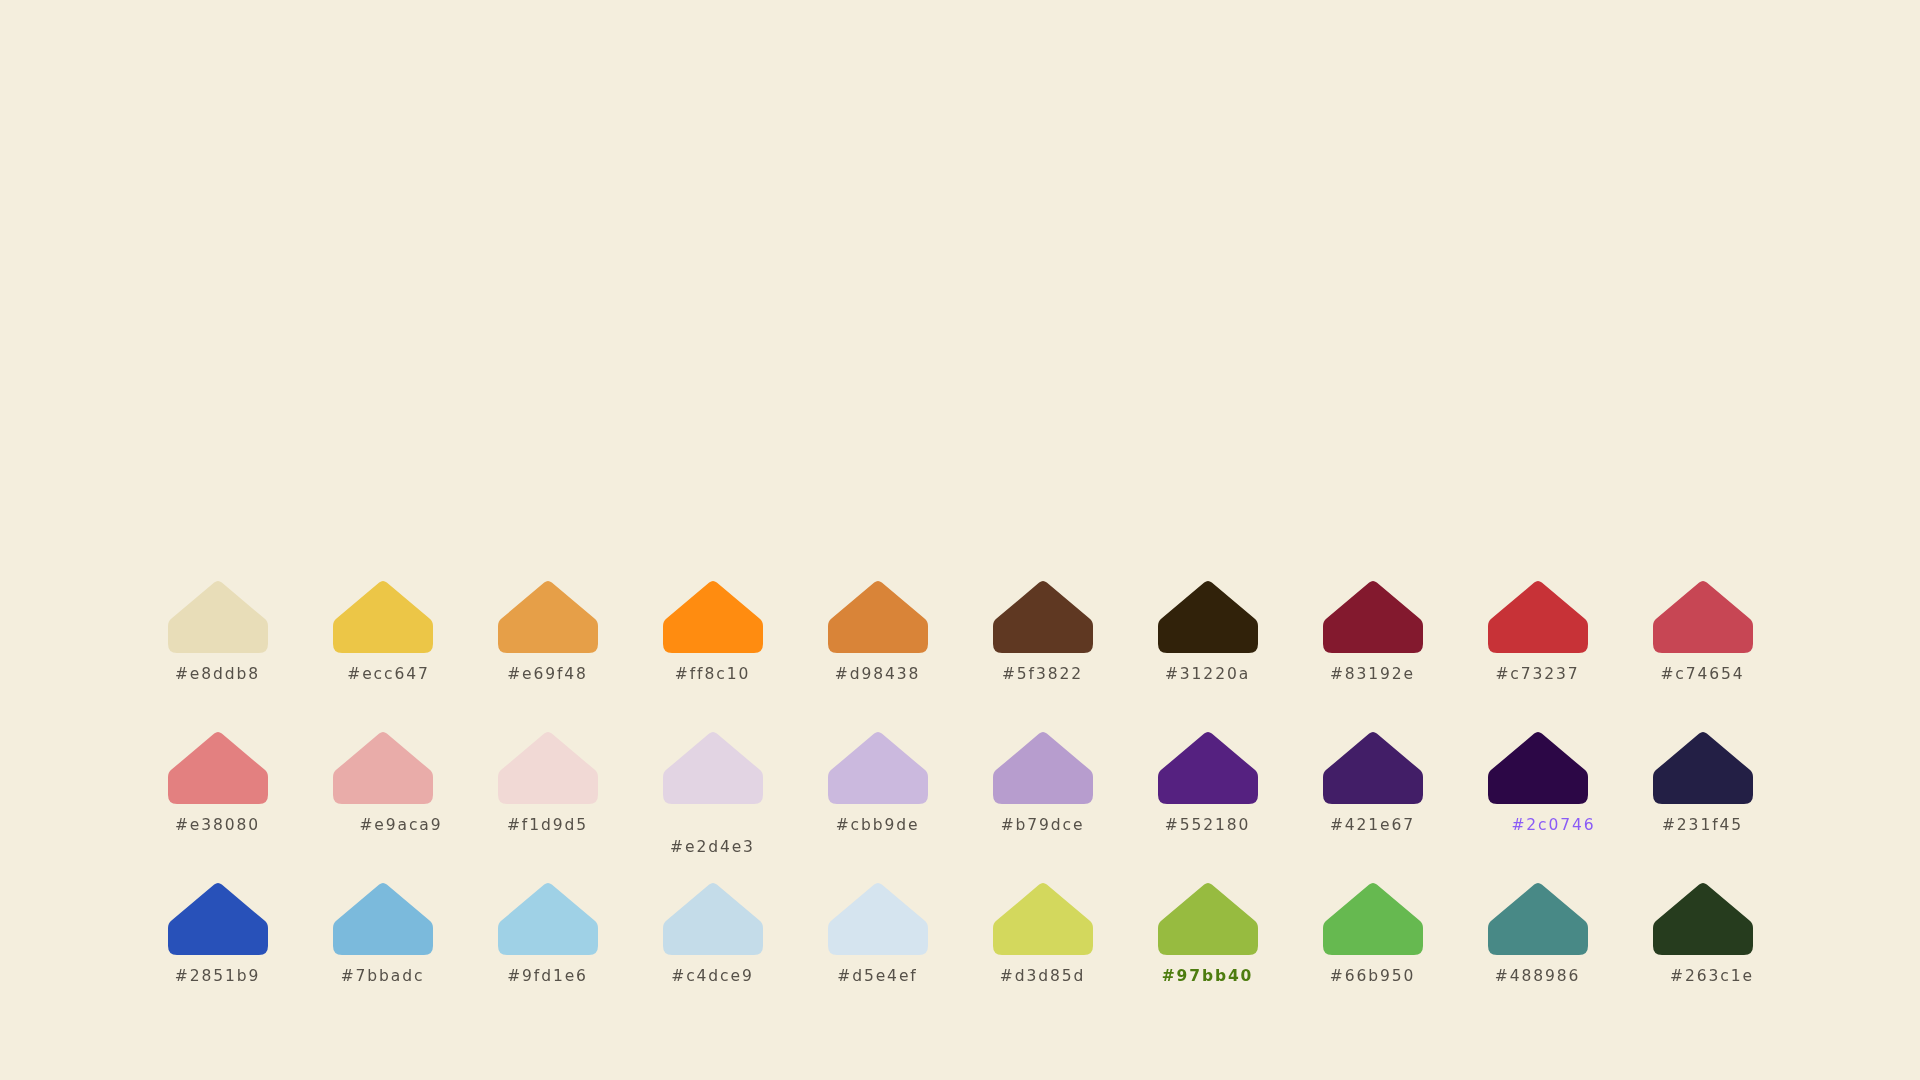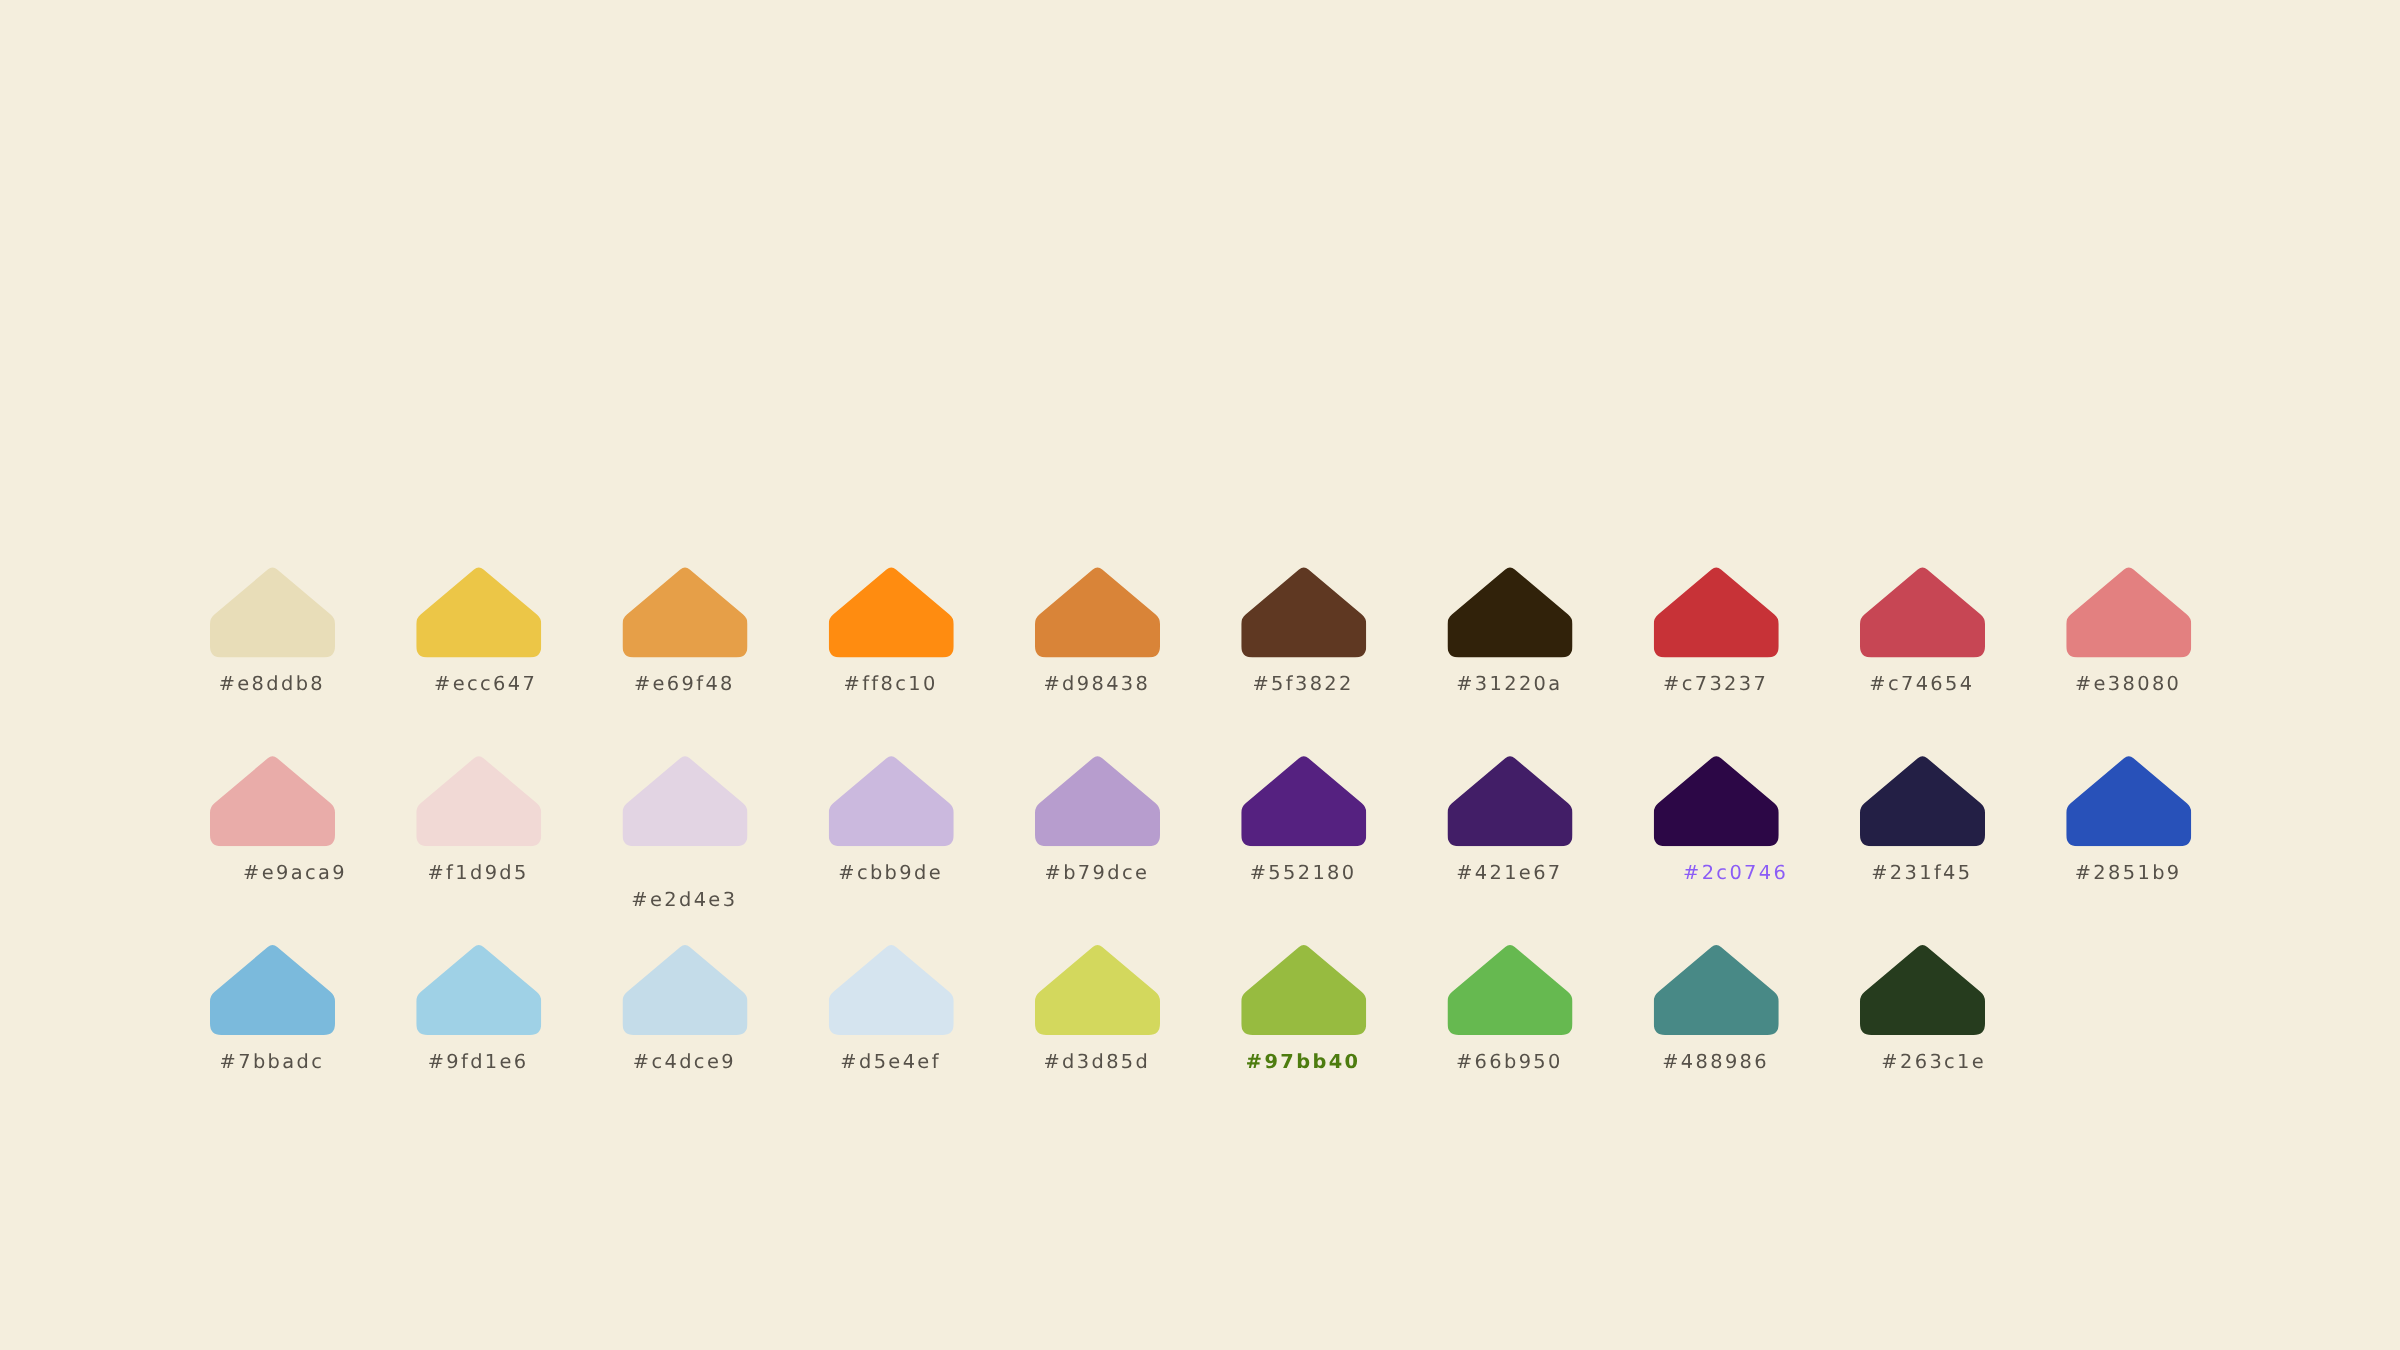--- a/index.html
+++ b/index.html
@@ -15,21 +15,21 @@
     font-family: "DejaVu Sans", sans-serif;
   }
 
   #palette-board {
     position: relative;
     width: 1920px;
     height: 1033px;
     display: flex;
     flex-direction: column;
     align-items: center;
-    justify-content: center;
+    justify-content: flex-end;
     padding-top: 325px;
   }
 
   .palette-grid {
     display: grid;
     grid-template-columns: repeat(10, 165px);
     grid-auto-rows: 151px;
     justify-content: center;
   }
 
@@ -100,20 +100,26 @@
         <div class="swatch-label" style="color: rgb(86, 81, 73);">#5f3822</div>
       </div>
       <div class="swatch-cell">
         <svg class="swatch-shape" viewBox="0 0 100 73">
           <path d="M 46.2 2.6 Q 50 -0.6 53.8 2.6 L 96.5 38.6 Q 100 41.5 100 46.1 L 100 64 Q 100 73 91 73 L 9 73 Q 0 73 0 64 L 0 46.1 Q 0 41.5 3.5 38.6 Z" fill="#31220a"></path>
         </svg>
         <div class="swatch-label" style="color: rgb(86, 81, 73);">#31220a</div>
       </div>
       <div class="swatch-cell">
         <svg class="swatch-shape" viewBox="0 0 100 73">
+          <path d="M 46.2 2.6 Q 50 -0.6 53.8 2.6 L 96.5 38.6 Q 100 41.5 100 46.1 L 100 64 Q 100 73 91 73 L 9 73 Q 0 73 0 64 L 0 46.1 Q 0 41.5 3.5 38.6 Z" fill="#83192e"></path>
+        </svg>
+        <div class="swatch-label" style="color: rgb(86, 81, 73);">#83192e</div>
+      </div>
+      <div class="swatch-cell">
+        <svg class="swatch-shape" viewBox="0 0 100 73">
           <path d="M 46.2 2.6 Q 50 -0.6 53.8 2.6 L 96.5 38.6 Q 100 41.5 100 46.1 L 100 64 Q 100 73 91 73 L 9 73 Q 0 73 0 64 L 0 46.1 Q 0 41.5 3.5 38.6 Z" fill="#c73237"></path>
         </svg>
         <div class="swatch-label" style="color: rgb(86, 81, 73);">#c73237</div>
       </div>
       <div class="swatch-cell">
         <svg class="swatch-shape" viewBox="0 0 100 73">
           <path d="M 46.2 2.6 Q 50 -0.6 53.8 2.6 L 96.5 38.6 Q 100 41.5 100 46.1 L 100 64 Q 100 73 91 73 L 9 73 Q 0 73 0 64 L 0 46.1 Q 0 41.5 3.5 38.6 Z" fill="#c74654"></path>
         </svg>
         <div class="swatch-label" style="color: rgb(86, 81, 73);">#c74654</div>
       </div>

